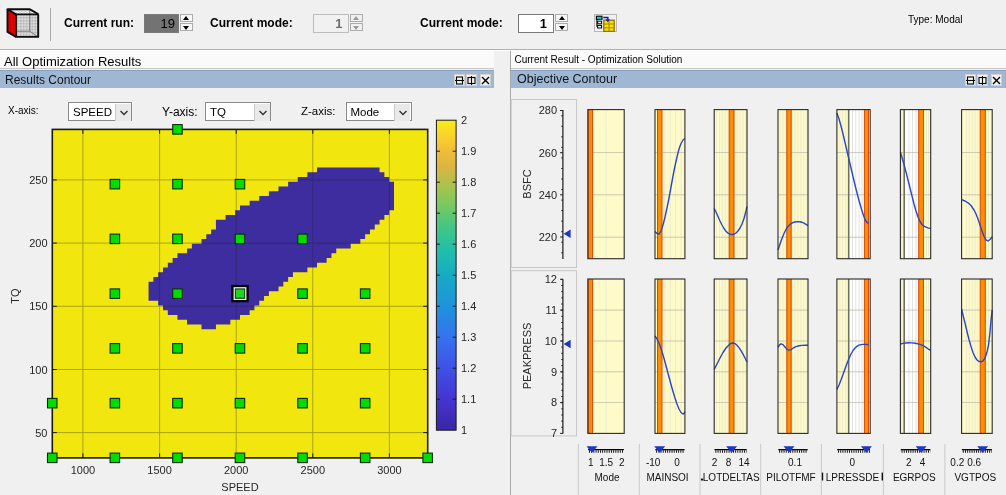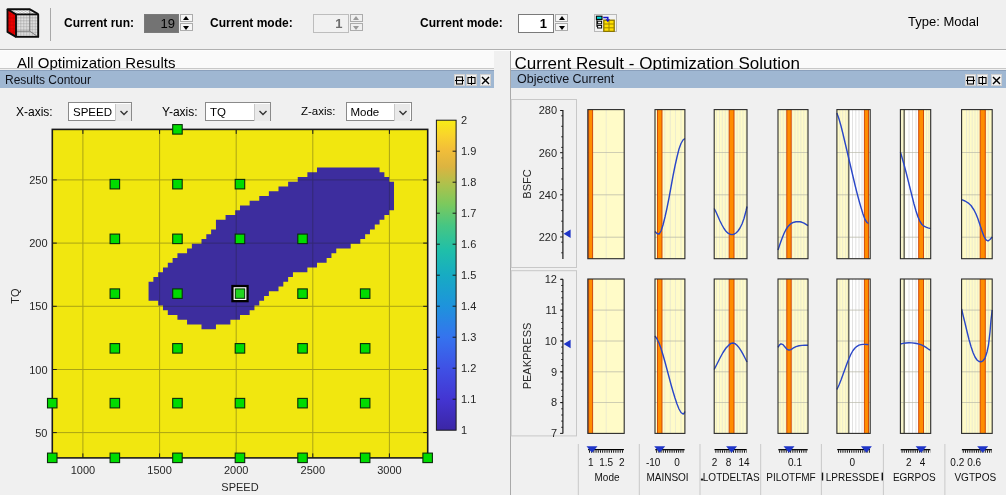--- a/index.html
+++ b/index.html
@@ -67,27 +67,27 @@
 <line x1="14" y1="5.2" x2="14" y2="16.4" stroke="#a08800" stroke-width="1"></line>
 <line x1="8.8" y1="9" x2="19.2" y2="9" stroke="#a08800" stroke-width="1"></line>
 <line x1="8.8" y1="12.8" x2="19.2" y2="12.8" stroke="#a08800" stroke-width="1"></line>
 <rect x="1.4" y="1.2" width="5.6" height="3.2" fill="#00d8d8" stroke="#000" stroke-width="1.1"></rect>
 <line x1="1.9" y1="4.4" x2="1.9" y2="11.8" stroke="#000" stroke-width="1"></line>
 <rect x="2.6" y="6.2" width="4" height="2.6" fill="#fff" stroke="#000" stroke-width="1"></rect>
 <rect x="2.6" y="10.4" width="4" height="2.6" fill="#fff" stroke="#000" stroke-width="1"></rect>
 <path d="M8.2 2.4 H12.8 V4.2" fill="none" stroke="#1212c8" stroke-width="1.5"></path>
 <polygon points="10.6,4.2 15,4.2 12.8,7.2" fill="#1212c8"></polygon>
 </svg></div>
-<div style="position:absolute;left:908px;top:14px;font-size:13px;white-space:nowrap">Type: Modal</div>
+<div style="position:absolute;left:908px;top:14px;font-size:10px;white-space:nowrap">Type: Modal</div>
 <div style="position:absolute;left:0;top:49px;width:1006px;height:1px;background:#b0b0b0"></div>
 <div style="position:absolute;left:0;top:50px;width:1006px;height:1px;background:#fdfdfd"></div>
 
 <div style="position:absolute;left:0;top:51px;width:494px;height:444px;background:#f0f0f0">
 <div style="position:absolute;left:0;top:0;width:494px;height:17.5px;background:#fafafa;border-bottom:1px solid #c8c8c8"></div>
-<div style="position:absolute;left:17px;top:3px;font-size:15px">All Optimization Results</div>
+<div style="position:absolute;left:4px;top:3px;font-size:13px">All Optimization Results</div>
 </div>
 <div style="position:absolute;left:0;top:70px;width:494px;height:17.5px;background:#9fb7d2;border-top:1px solid #8aa0bc"></div>
 <div style="position:absolute;left:5px;top:72.5px;font-size:12px;color:#10131b">Results Contour</div>
 <div style="position:absolute;left:453.5px;top:74.3px;width:11.4px;height:11.6px;background:#f2f2f2;border:0.5px solid #d0d0d0;display:flex;align-items:center;justify-content:center">
     <svg width="9" height="9" viewBox="0 0 9 9">
       <g fill="none" stroke="#000" stroke-width="1.1">
         <rect x="1.5" y="1" width="6" height="7"></rect>
         <line x1="0" y1="4.5" x2="9" y2="4.5"></line>
       </g>
     </svg>
@@ -101,21 +101,21 @@
     </svg>
   </div>
 <div style="position:absolute;left:480.0px;top:74.3px;width:11.4px;height:11.6px;background:#f2f2f2;border:0.5px solid #d0d0d0;display:flex;align-items:center;justify-content:center">
     <svg width="9" height="9" viewBox="0 0 9 9">
       <g stroke="#000" stroke-width="1.4">
         <line x1="1" y1="1" x2="8" y2="8"></line>
         <line x1="8" y1="1" x2="1" y2="8"></line>
       </g>
     </svg>
   </div>
-<div style="position:absolute;left:16px;top:105px;font-size:12px">X-axis:</div>
+<div style="position:absolute;left:8px;top:105px;font-size:10px">X-axis:</div>
 <div style="position:absolute;left:68px;top:102px;width:64px;height:19px;background:#fff;border:1px solid #8a8a8a">
 <div style="position:absolute;left:4px;top:2.5px;font-size:11.5px">SPEED</div>
 <div style="position:absolute;right:0.5px;top:0.5px;width:16px;height:17px;background:#e9e9e9;border-left:1px solid #c8c8c8">
 <svg width="16" height="17" viewBox="0 0 16 17">
         <polyline points="4.5,7 8,10.5 11.5,7" fill="none" stroke="#333" stroke-width="1.4"></polyline>
       </svg></div>
   </div>
 <div style="position:absolute;left:162px;top:105px;font-size:12px">Y-axis:</div>
 <div style="position:absolute;left:205px;top:102px;width:66px;height:19px;background:#fff;border:1px solid #8a8a8a">
 <div style="position:absolute;left:4px;top:2.5px;font-size:11.5px">TQ</div>
@@ -266,23 +266,23 @@
         <text x="47.5" y="247.1" text-anchor="end">200</text>
         <text x="47.5" y="183.9" text-anchor="end">250</text>
 <text x="240" y="491" text-anchor="middle">SPEED</text>
 <text x="19" y="296" text-anchor="middle" transform="rotate(-90 19 296)">TQ</text>
       </g>
 </g>
   </svg>
 
 <div style="position:absolute;left:510px;top:51px;width:1px;height:444px;background:#a9a9a9"></div>
 <div style="position:absolute;left:511px;top:51px;width:495px;height:17.5px;background:#fafafa;border-bottom:1px solid #c8c8c8"></div>
-<div style="position:absolute;left:514.5px;top:54px;font-size:17px">Current Result - Optimization Solution</div>
+<div style="position:absolute;left:514.5px;top:54px;font-size:10px">Current Result - Optimization Solution</div>
 <div style="position:absolute;left:511px;top:70px;width:495px;height:17.5px;background:#9fb7d2;border-top:1px solid #8aa0bc"></div>
-<div style="position:absolute;left:517px;top:72px;font-size:12.5px;color:#10131b">Objective Current</div>
+<div style="position:absolute;left:517px;top:72px;font-size:12.5px;color:#10131b">Objective Contour</div>
 <div style="position:absolute;left:964.5px;top:74.3px;width:11.4px;height:11.6px;background:#f2f2f2;border:0.5px solid #d0d0d0;display:flex;align-items:center;justify-content:center">
     <svg width="9" height="9" viewBox="0 0 9 9">
       <g fill="none" stroke="#000" stroke-width="1.1">
         <rect x="1.5" y="1" width="6" height="7"></rect>
         <line x1="0" y1="4.5" x2="9" y2="4.5"></line>
       </g>
     </svg>
   </div>
 <div style="position:absolute;left:977.1px;top:74.3px;width:11.4px;height:11.6px;background:#f2f2f2;border:0.5px solid #d0d0d0;display:flex;align-items:center;justify-content:center">
     <svg width="9" height="9" viewBox="0 0 9 9">

